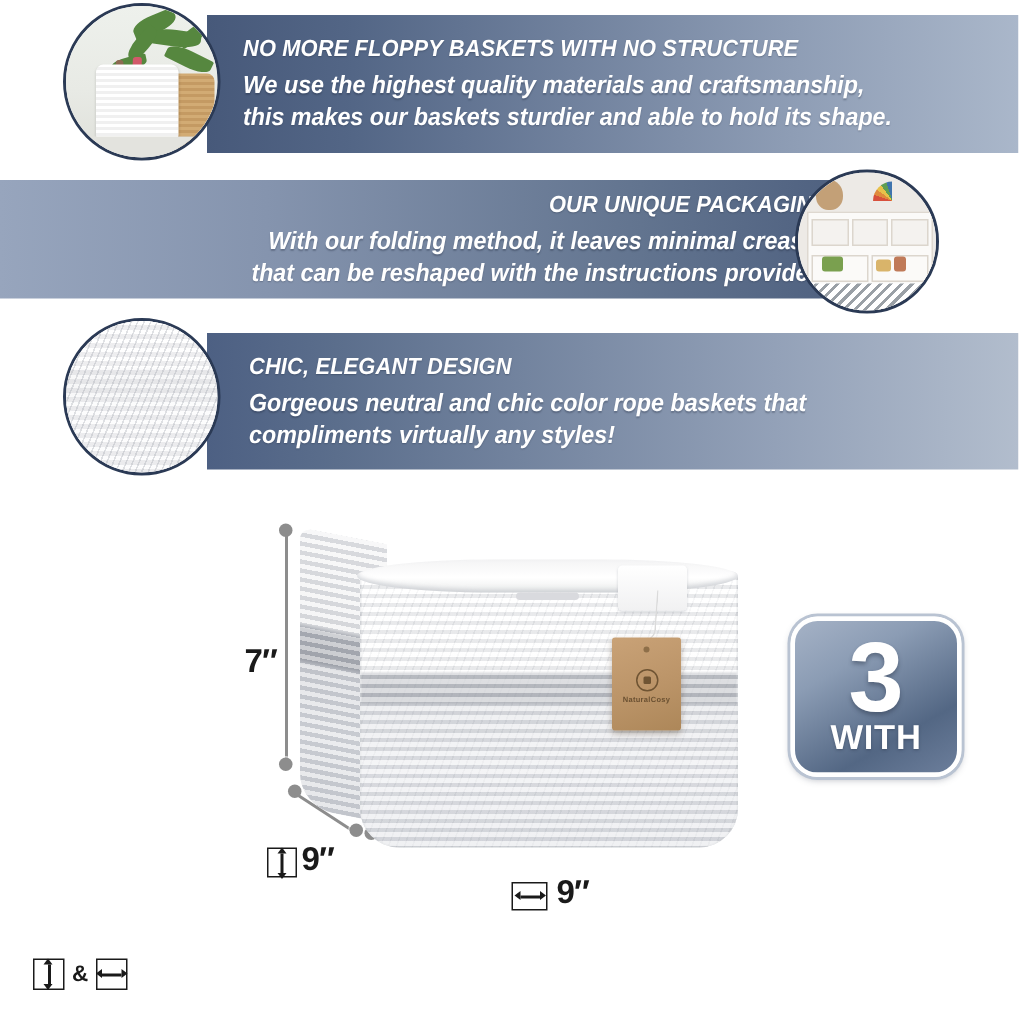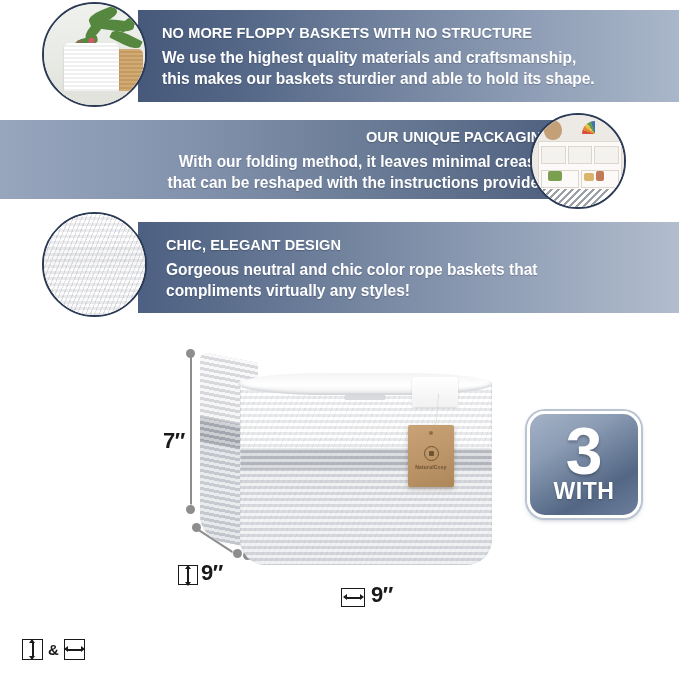--- a/index.html
+++ b/index.html
@@ -12,20 +12,21 @@
     position: relative;
     overflow: hidden;
   }
 
   
   .banner {
     position: absolute;
     display: flex;
     flex-direction: column;
     justify-content: center;
+    font-style: italic;
   }
 
   .banner-1 {
     left: 138px; top: 10px; width: 541px; height: 92px;
     background: linear-gradient(to right, #47597a 0%, #536686 18%, #8e9db5 72%, #aab7ca 100%);
     padding: 6px 16px 6px 24px;
     align-items: flex-start;
     text-align: left;
   }
 

